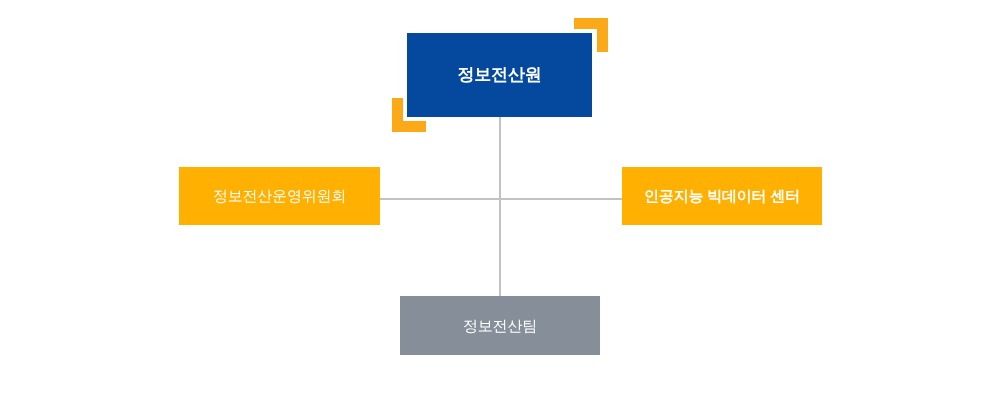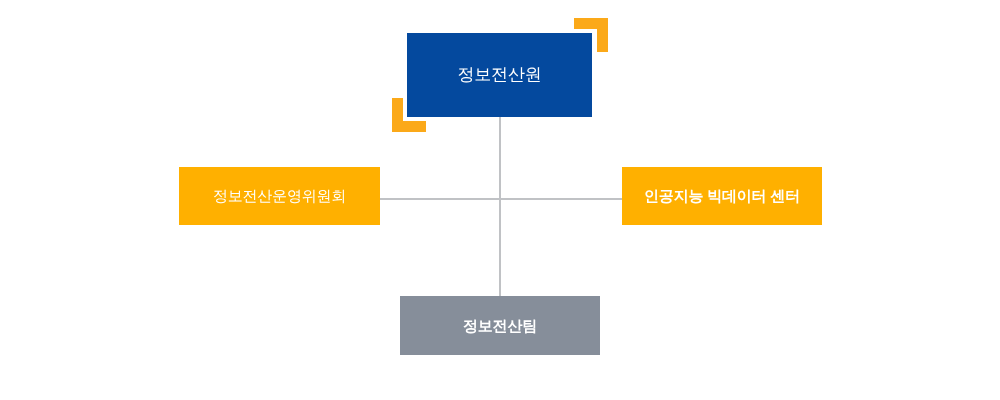--- a/index.html
+++ b/index.html
@@ -63,21 +63,21 @@
   }
 
   
   #node-root {
     left: 407px;
     top: 33px;
     width: 185px;
     height: 84px;
     background: #04499e;
     font-size: 17px;
-    font-weight: normal;
+    font-weight: bold;
     z-index: 3;
   }
 
   
   .bracket {
     position: absolute;
     z-index: 2;
   }
   .bracket span {
     position: absolute;
@@ -148,21 +148,21 @@
   }
 
   
   #node-team {
     left: 400px;
     top: 296px;
     width: 200px;
     height: 59px;
     background: #868e9a;
     font-size: 15px;
-    font-weight: bold;
+    font-weight: normal;
     z-index: 3;
   }
 </style>
 </head>
 <body>
 
 <div id="org-chart">
 
   <div class="connector connector-v" id="trunk-vertical"></div>
   <div class="connector connector-h" id="branch-horizontal"></div>

